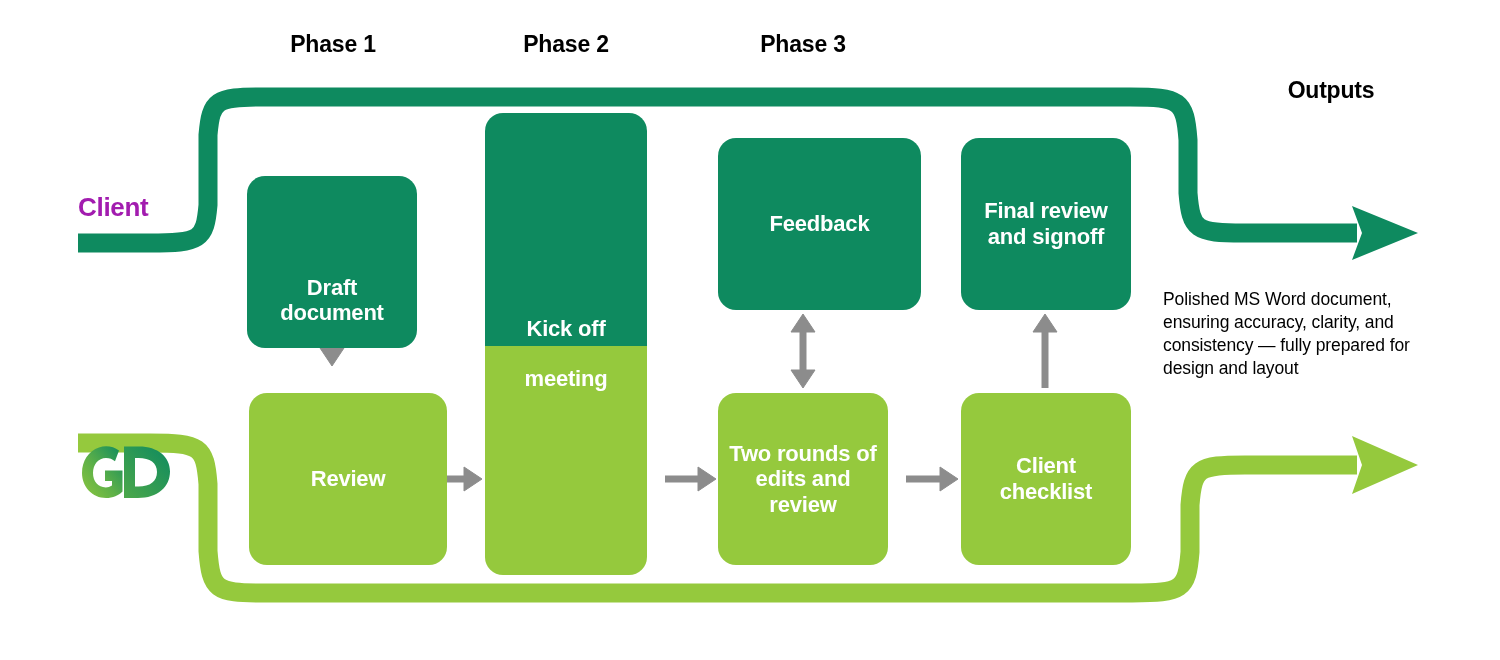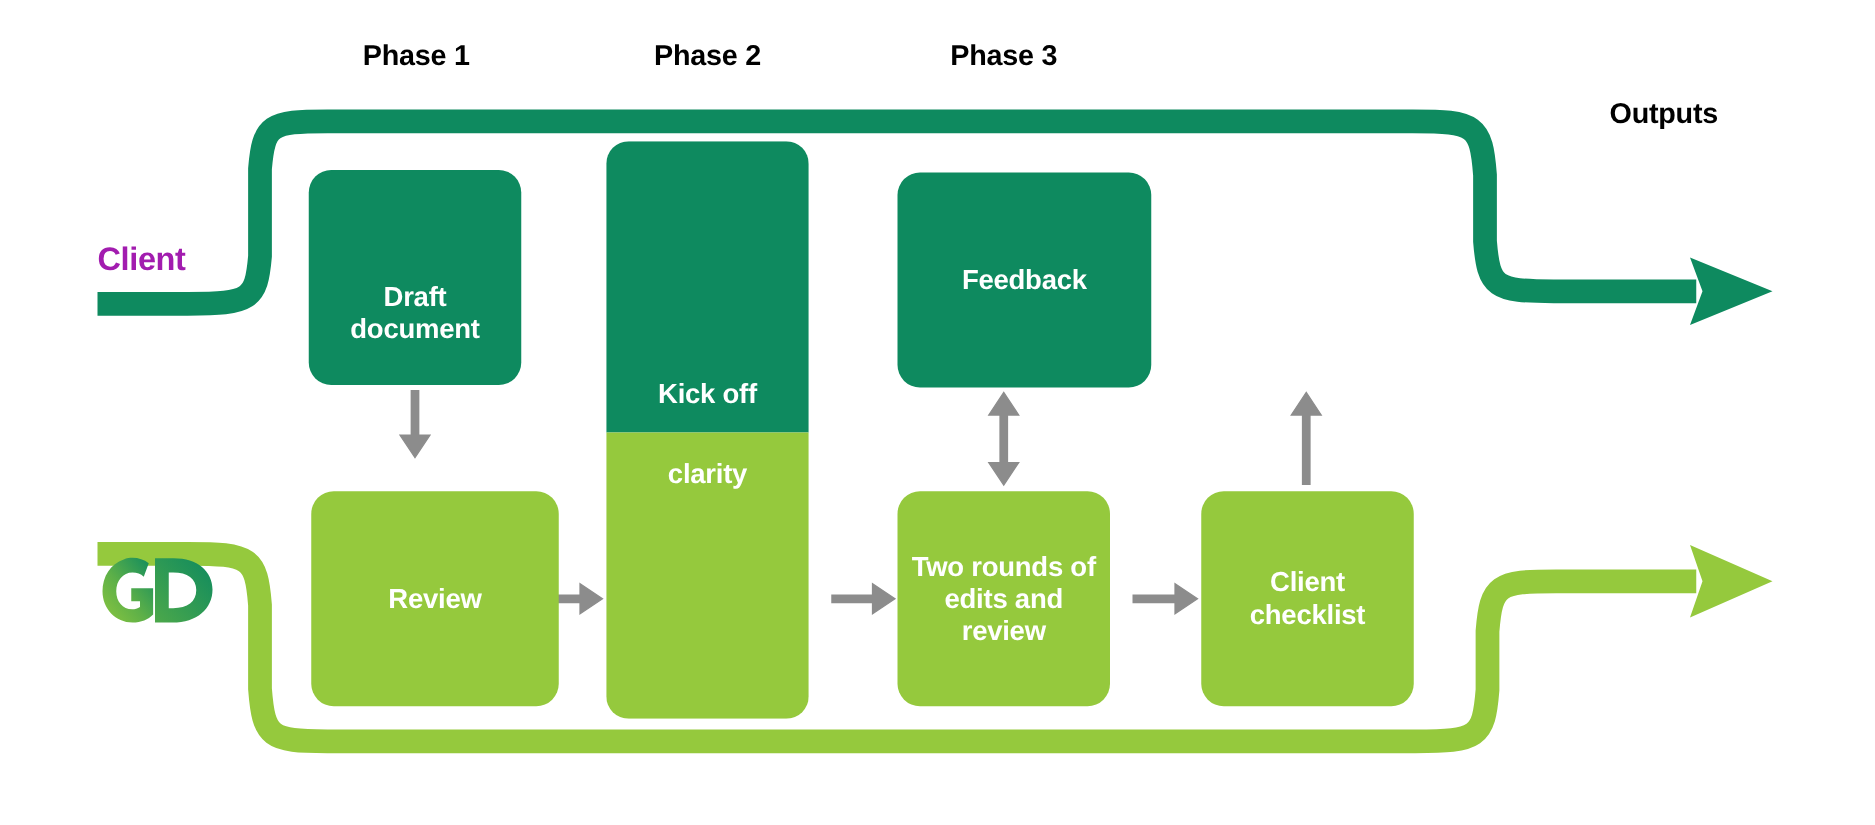--- a/index.html
+++ b/index.html
@@ -106,31 +106,31 @@
     color: #ffffff;
     font-weight: bold;
     font-size: 22px;
     letter-spacing: -0.2px;
     box-sizing: border-box;
   }
   #box-kickoff-meeting .half.top {
     background: #0E8A5F;
     height: 233px;
     align-items: flex-end;
-    padding-bottom: 18px;
+    padding-bottom: 4px;
   }
   #box-kickoff-meeting .half.bottom {
     background: #95C93D;
     height: 229px;
     align-items: flex-start;
     padding-top: 20px;
   }
 
   
-  .box.anchor-bottom { align-items: flex-end; padding-bottom: 32px; }
+  .box.anchor-bottom { align-items: flex-end; padding-bottom: 22px; margin-top: 40px; }
 
   
   #output-text {
     position: absolute;
     left: 1163px;
     top: 288px;
     width: 262px;
     font-size: 17.5px;
     line-height: 1.32;
     color: #000000;
@@ -238,25 +238,27 @@
 
       <path d="M39.5,30.5 L46,30.5 L46,41 L39.5,41 Z" fill="#ffffff" opacity="0"></path>
     </svg>
 
     <div class="box dark anchor-bottom" id="box-draft-document" style="left:247px; top:136px; width:170px; height:172px;">Draft document</div>
 
     <div class="box light" id="box-review" style="left:249px; top:393px; width:198px; height:172px;">Review</div>
 
     <div id="box-kickoff-meeting" style="left:485px; top:113px; width:162px; height:462px;">
       <div class="half top">Kick off</div>
-      <div class="half bottom">clarity</div>
+      <div class="half bottom">meeting</div>
     </div>
 
     <div class="box dark" id="box-feedback" style="left:718px; top:138px; width:203px; height:172px;">Feedback</div>
 
     <div class="box light" id="box-two-rounds" style="left:718px; top:393px; width:170px; height:172px;">Two rounds of edits and review</div>
 
+    <div class="box dark" id="box-final-review" style="left:961px; top:138px; width:170px; height:172px;">Final review and signoff</div>
 
     <div class="box light" id="box-editing-checklist" style="left:961px; top:393px; width:170px; height:172px;">Client checklist</div>
 
+    <div id="output-text">Polished MS Word document, ensuring accuracy, clarity, and consistency — fully prepared for design and layout</div>
 
   </div>
 </div>
 
 </body></html>

